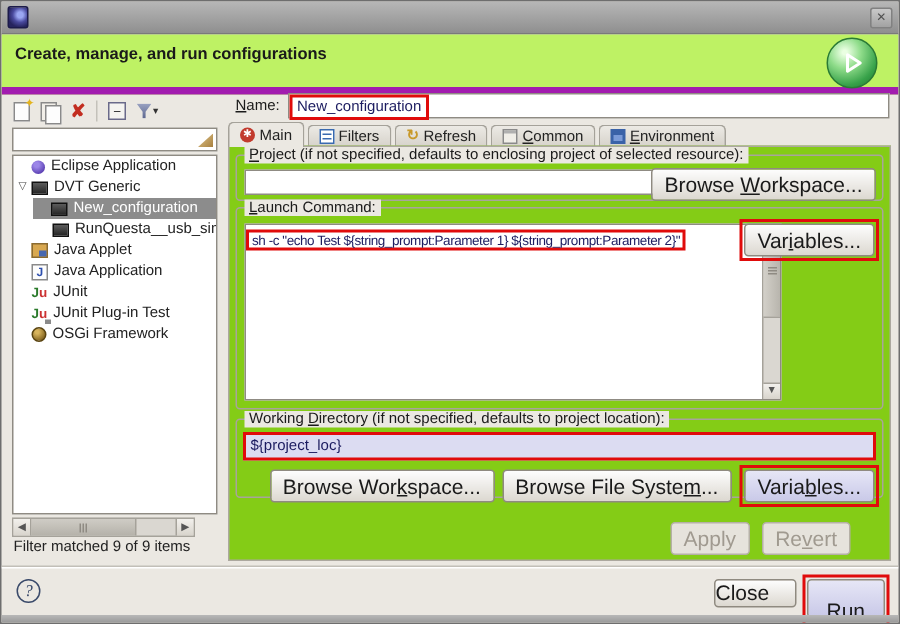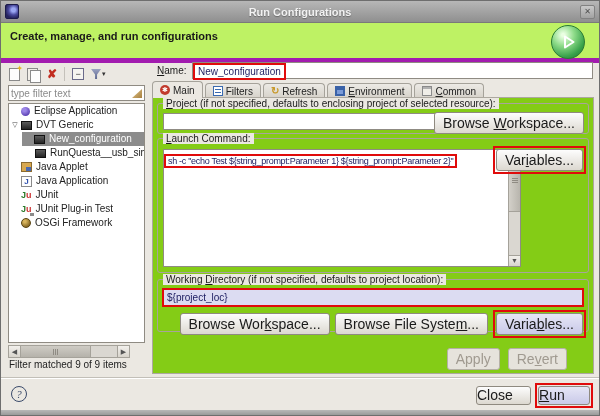--- a/index.html
+++ b/index.html
@@ -152,31 +152,30 @@
   
   .footer-sep { position:absolute; left:0; top:376px; width:100%; height:1px; background:#c2bfb8;
     box-shadow:0 1px 0 #fff; }
   .window::after { content:""; position:absolute; left:0; bottom:0; width:100%; height:5px;
     background:linear-gradient(#b8b8b8,#9a9a9a); }
   .help-circle { position:absolute; left:10px; top:385px; width:16px; height:16px; border-radius:50%;
     border:1px solid #3a4a6a; color:#3a4a6a; font-size:11px; font-family:"Liberation Serif", serif;
     font-style:italic; text-align:center; line-height:15px; }
   .close-push { position:absolute; left:475px; top:385px; width:55px; height:19px; padding:0; line-height:17px; }
   .run-wrap { position:absolute; left:534px; top:382px; }
-  .run-wrap .btn { width:52px; height:19px; padding:0; line-height:17px; }
+  .run-wrap .btn { width:52px; height:19px; padding:12px; line-height:17px; }
   u { text-decoration:underline; }
 </style>
 </head>
 <body>
 
 <div class="window">
 
   <div class="titlebar">
     <span class="app-icon"></span>
-    <span class="win-title">Run Configurations</span>
     <span class="close-btn">✕</span>
   </div>
 
   <div class="header">
     <div class="header-title">Create, manage, and run configurations</div>
     <div class="run-sphere">
       <svg width="16" height="16">
         <polygon points="5,2.5 13.5,8 5,13.5" fill="none" stroke="#ffffff" stroke-width="2" stroke-linejoin="round"></polygon>
       </svg>
     </div>
@@ -190,21 +189,20 @@
     <span class="tb-del">✘</span>
     <span class="tb-sep"></span>
     <span class="tb-collapse">−</span>
     <span class="tb-filter">
       <span class="funnel"></span>
       <span class="dd-arrow">▾</span>
     </span>
   </div>
 
   <div class="filter-box">
-    <input placeholder="type filter text" style="">
     <span class="broom"></span>
   </div>
 
   <div class="tree">
     <div class="trow">
       <span class="spacer1"></span>
       <span class="ticon ic-eclipse"></span>
       <span>Eclipse Application</span>
     </div>
     <div class="trow">
@@ -273,26 +271,26 @@
     </div>
     <div class="tab">
       <span class="ti-filters"></span>
       <span>Filters</span>
     </div>
     <div class="tab">
       <span class="ti-refresh">↻</span>
       <span>Refresh</span>
     </div>
     <div class="tab">
+      <span class="ti-common"></span>
+      <span><u>C</u>ommon</span>
+    </div>
+    <div class="tab">
       <span class="ti-env"></span>
       <span><u>E</u>nvironment</span>
-    </div>
-    <div class="tab">
-      <span class="ti-common"></span>
-      <span><u>C</u>ommon</span>
     </div>
   </div>
 
   <div class="pane">
 
     <div class="group g-project">
       <span class="legend"><u>P</u>roject (if not specified, defaults to enclosing project of selected resource):</span>
       <div class="field project-field"></div>
       <span class="btn bw-top">Browse <u>W</u>orkspace...</span>
     </div>

